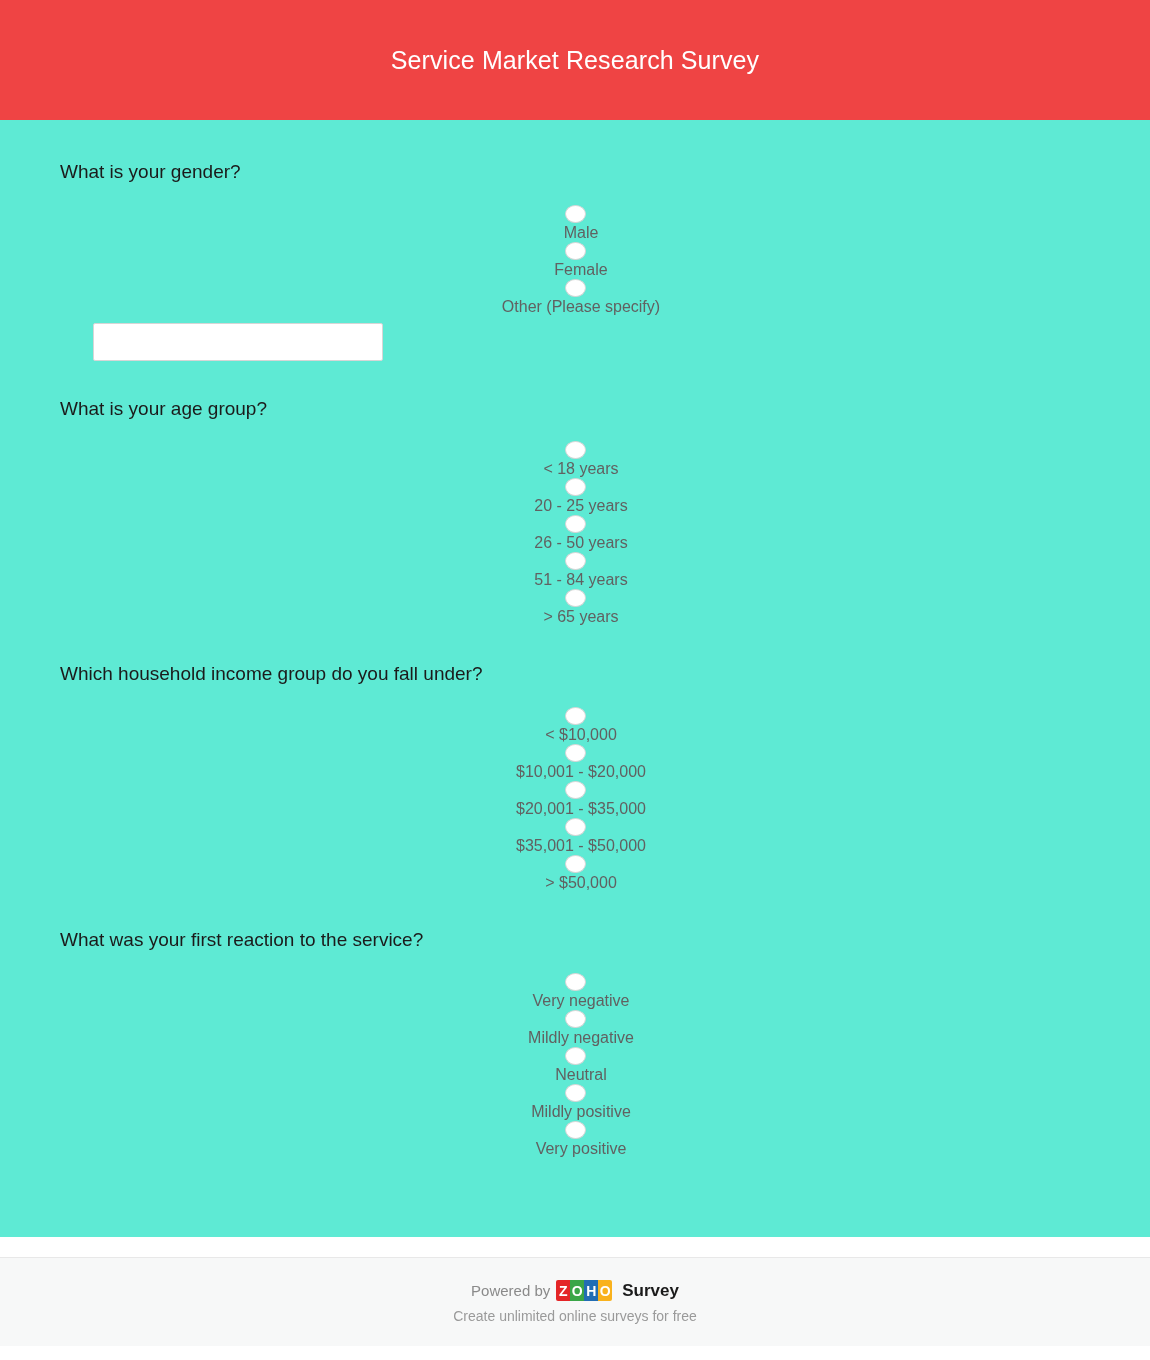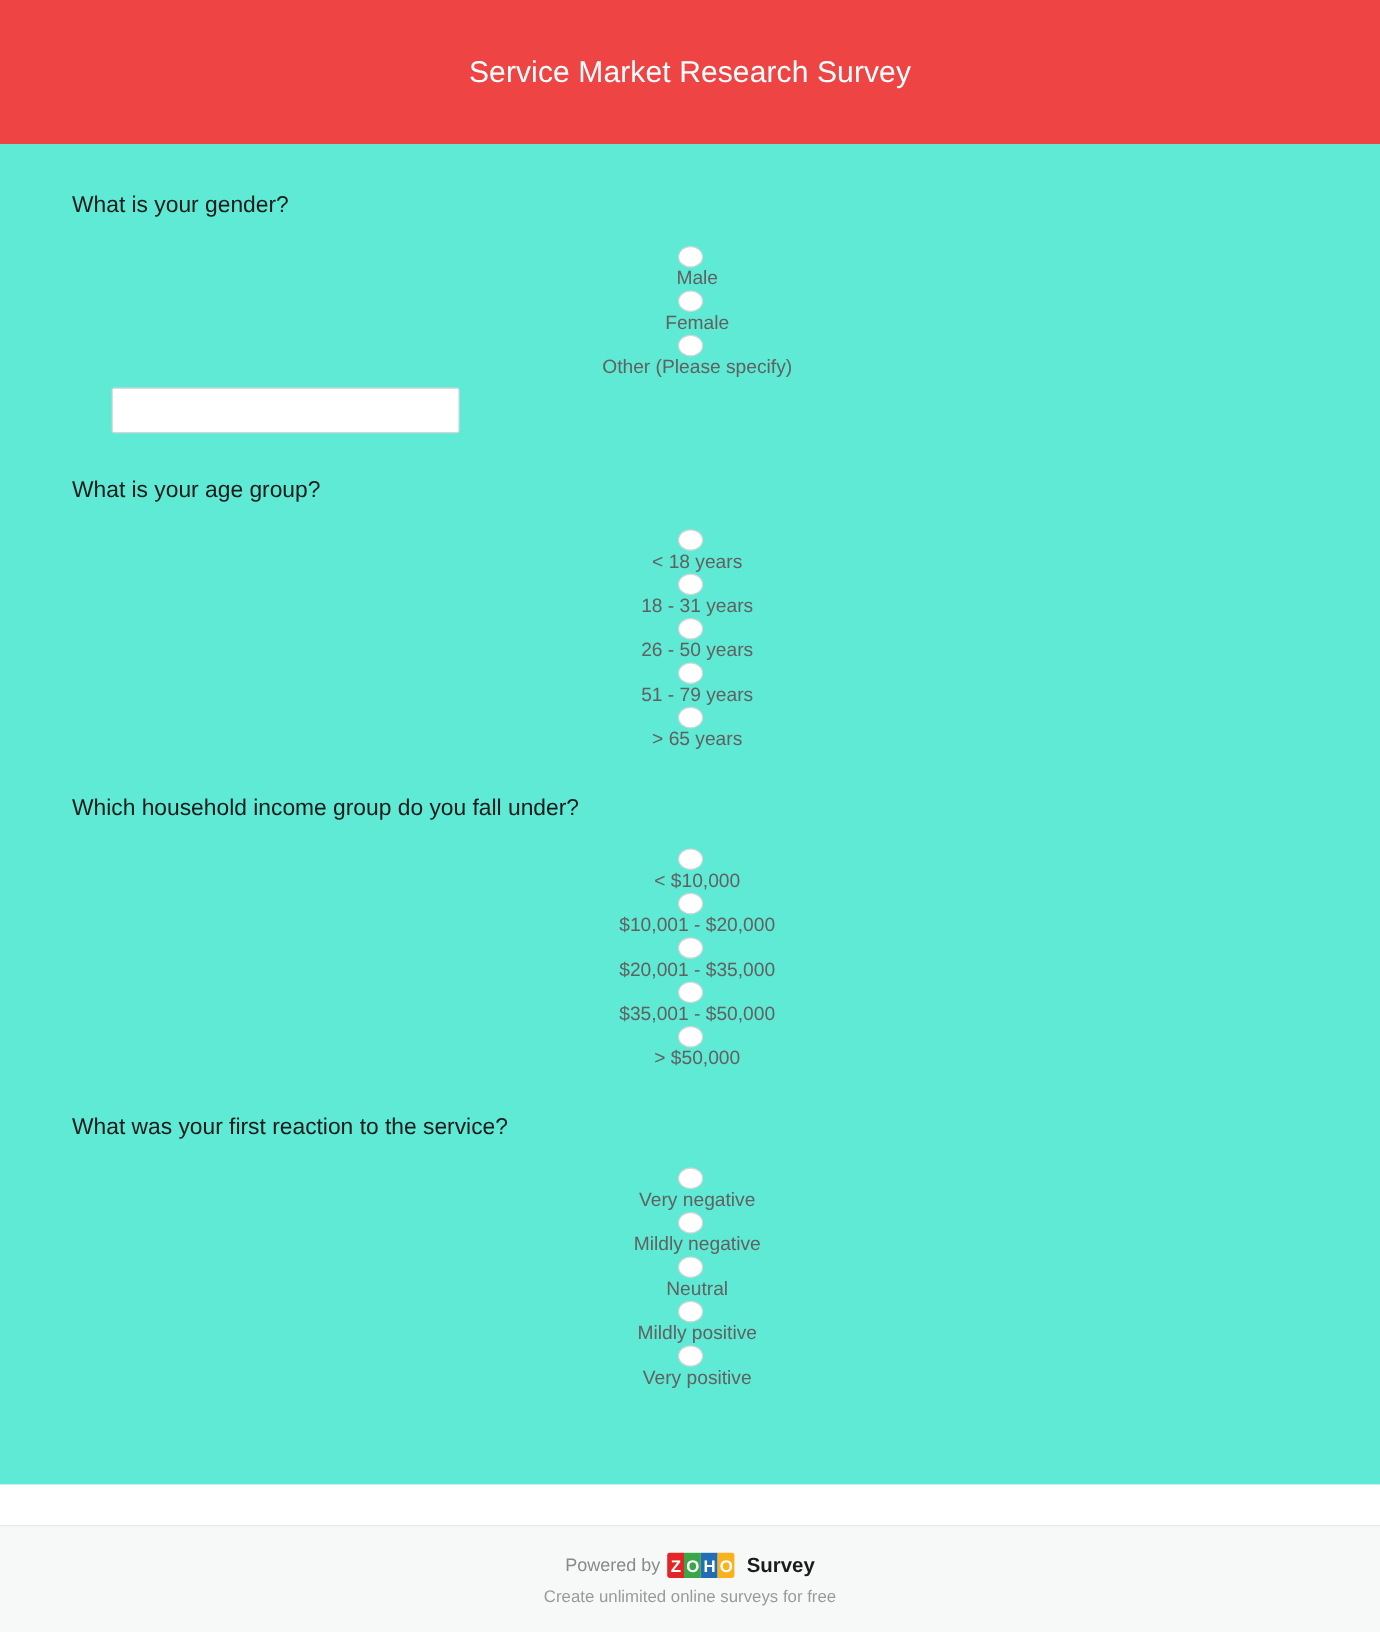--- a/index.html
+++ b/index.html
@@ -97,21 +97,21 @@
     font-size: 15px;
     color: #444;
     padding: 0 8px;
     outline: none;
   }
 
   
   .survey-footer {
     position: absolute;
     left: 0;
-    bottom: 0;
+    bottom: 14px;
     width: 100%;
     height: 89px;
     background: #f7f8f8;
     border-top: 1px solid #e8e8e8;
     box-sizing: border-box;
     display: flex;
     flex-direction: column;
     align-items: center;
     justify-content: center;
   }
@@ -191,29 +191,29 @@
 
   <div class="question-block">
     <div class="question-title">What is your age group?</div>
     <div class="options-list">
       <div class="option-row">
         <span class="radio-mark"></span>
         <span class="option-label">&lt; 18 years</span>
       </div>
       <div class="option-row">
         <span class="radio-mark"></span>
-        <span class="option-label">18 - 31 years</span>
+        <span class="option-label">20 - 25 years</span>
       </div>
       <div class="option-row">
         <span class="radio-mark"></span>
         <span class="option-label">26 - 50 years</span>
       </div>
       <div class="option-row">
         <span class="radio-mark"></span>
-        <span class="option-label">51 - 79 years</span>
+        <span class="option-label">51 - 84 years</span>
       </div>
       <div class="option-row">
         <span class="radio-mark"></span>
         <span class="option-label">&gt; 65 years</span>
       </div>
     </div>
   </div>
 
   <div class="question-block">
     <div class="question-title">Which household income group do you fall under?</div>

